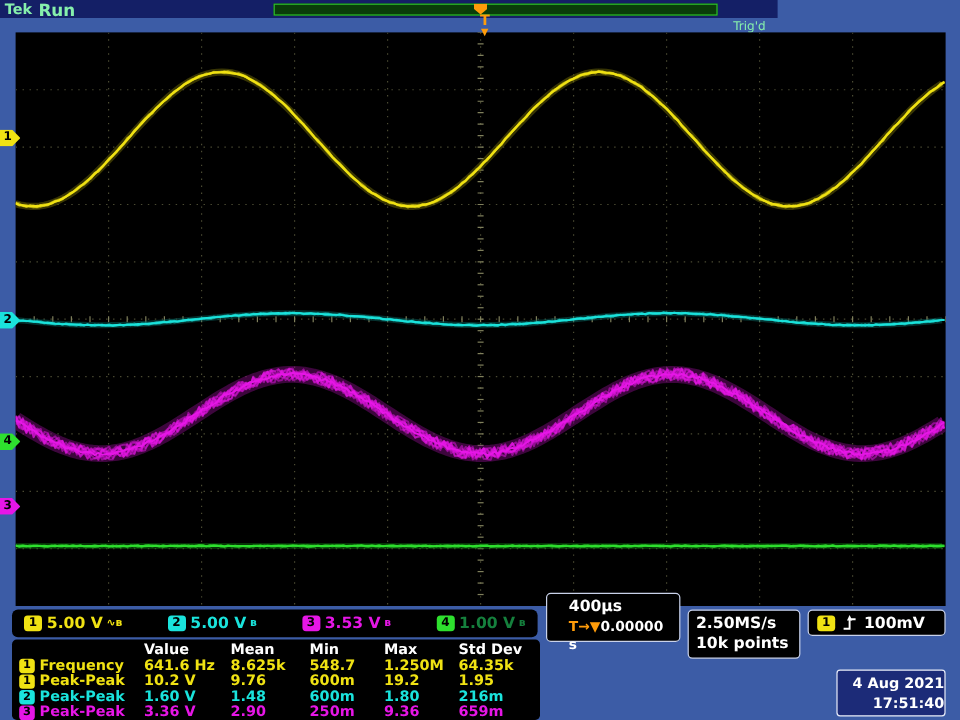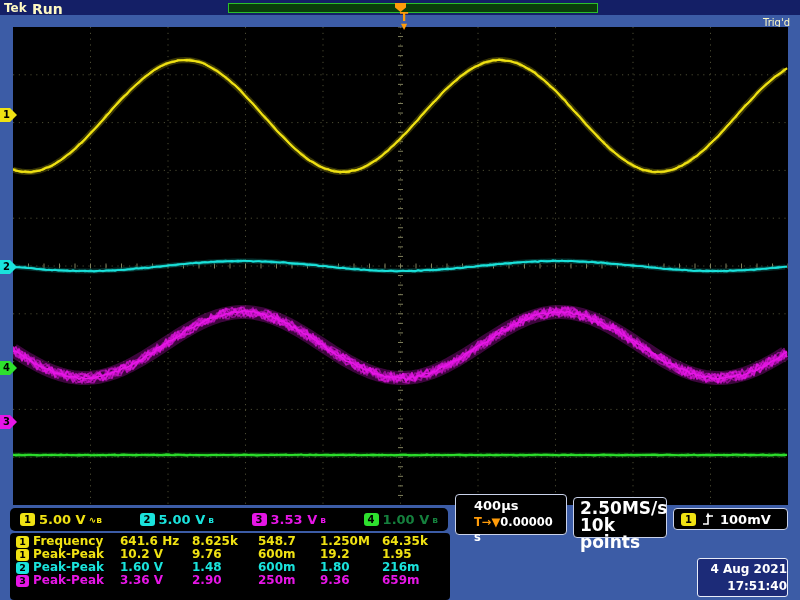--- a/index.html
+++ b/index.html
@@ -1,20 +1,20 @@
 <!DOCTYPE html>
 <html><head>
 <meta charset="utf-8">
 <style>
   html,body{margin:0;padding:0}
   body{position:relative;width:800px;height:600px;background:#3c5ca6;overflow:hidden;
        font-family:"DejaVu Sans","Liberation Sans",sans-serif;-webkit-font-smoothing:antialiased}
 
   
-  .topbar{position:absolute;left:0;top:0;width:800px;height:15px;background:#141f66;color:#fef9c3}
+  .topbar{position:absolute;left:0;top:0;width:648px;height:15px;background:#141f66;color:#86efac}
   .brand{position:absolute;left:4px;top:1px;font-size:12px;font-weight:bold}
   .runstate{position:absolute;left:32px;top:1px;font-size:14px;font-weight:bold}
   .trigstate{position:absolute;right:10px;top:17px;font-size:10px;font-weight:normal}
   .progress{position:absolute;left:228px;top:3px;width:368px;height:8px;background:#0a3d0a;border:1px solid #2bbf2b}
   .trigpos{position:absolute;left:166px;top:-1px;width:11px;height:9px;background:#ff9c0a;
            clip-path:polygon(0 0,100% 0,100% 50%,50% 100%,0 50%)}
 
   
   .tflag{position:absolute;left:394px;top:12px;width:20px;text-align:center;color:#ff9c0a;
          font-weight:bold;font-size:12px;line-height:11px;z-index:6}
@@ -45,21 +45,21 @@
             display:flex;align-items:center;justify-content:space-between;padding:0 10px;box-sizing:border-box}
   .chgrp{display:flex;align-items:center;gap:4px}
   .sc{font-size:13px;font-weight:bold}
   .coup{font-size:9px;font-weight:bold;margin-left:-1px}
 
   
   .box{position:absolute;background:#000;border:1px solid #c9d2ea;border-radius:4px;color:#fff;box-sizing:border-box}
   .tb{left:455px;top:494px;width:112px;height:41px;padding:2px 18px}
   .tbl1{font-size:13px;font-weight:bold;line-height:18px}
   .tbl2{font-size:11.5px;font-weight:bold;line-height:15px}
-  .acq{left:573px;top:497px;width:94px;height:41px;padding:2px 6px;font-size:17px;font-weight:bold;line-height:17px}
+  .acq{left:573px;top:508px;width:94px;height:41px;padding:2px 6px;font-size:13px;font-weight:bold;line-height:17px}
   .trg{left:673px;top:508px;width:115px;height:22px;display:flex;align-items:center;gap:6px;padding:0 7px;
        font-size:13px;font-weight:bold}
   .dt{left:697px;top:558px;width:91px;height:39px;background:#1c2b78;border:1px solid #e8ecf8;border-radius:3px;
       text-align:right;font-size:12px;font-weight:bold;line-height:17px;padding-top:2px}
 
   
   .meas{position:absolute;left:10px;top:533px;width:440px;height:67px;background:#000;border-radius:4px;
         padding:2px 0 0 6px;box-sizing:border-box;font-size:12px;font-weight:bold;overflow:hidden}
   .mrow{display:grid;grid-template-columns:104px 72px 66px 62px 62px 62px;align-items:center;height:13px;line-height:13px}
   .mhead{color:#fff}
@@ -274,20 +274,28 @@
 <div class="box trg">
   <span class="badge b1">1</span>
   <svg class="edgeicon" width="12" height="14" viewBox="0 0 12 14">
     <path d="M1 12 H6 V4 H11" stroke="#fff" stroke-width="1.6" fill="none"></path>
     <path d="M6 0.5 L3.8 5 H8.2 Z" fill="#fff"></path>
   </svg>
   <span>100mV</span>
 </div>
 
 <div class="meas">
+  <div class="mrow mhead">
+    <span class="mc0"></span>
+    <span>Value</span>
+    <span>Mean</span>
+    <span>Min</span>
+    <span>Max</span>
+    <span>Std Dev</span>
+  </div>
   <div class="mrow t1">
     <span class="mc0">
         <span class="badge b1">1</span>
         <span>Frequency</span>
       </span>
     <span>641.6 Hz</span>
     <span>8.625k</span>
     <span>548.7</span>
     <span>1.250M</span>
     <span>64.35k</span>

